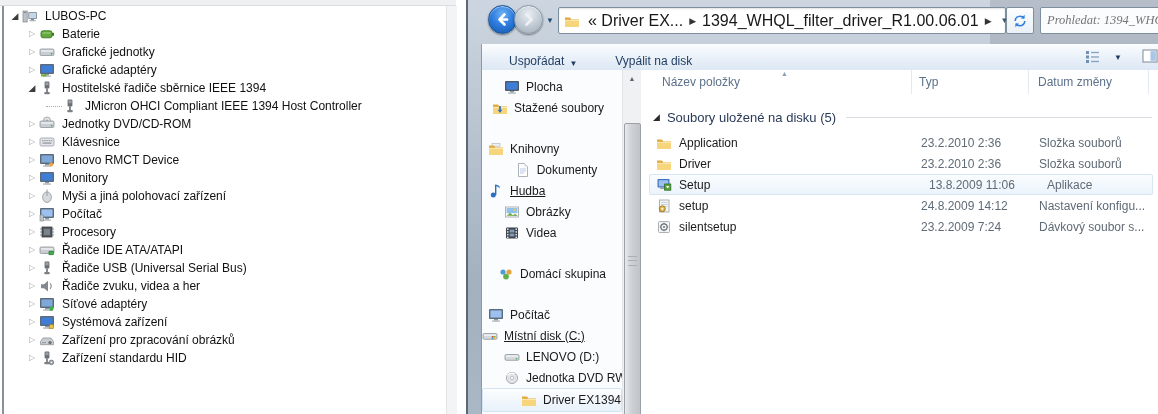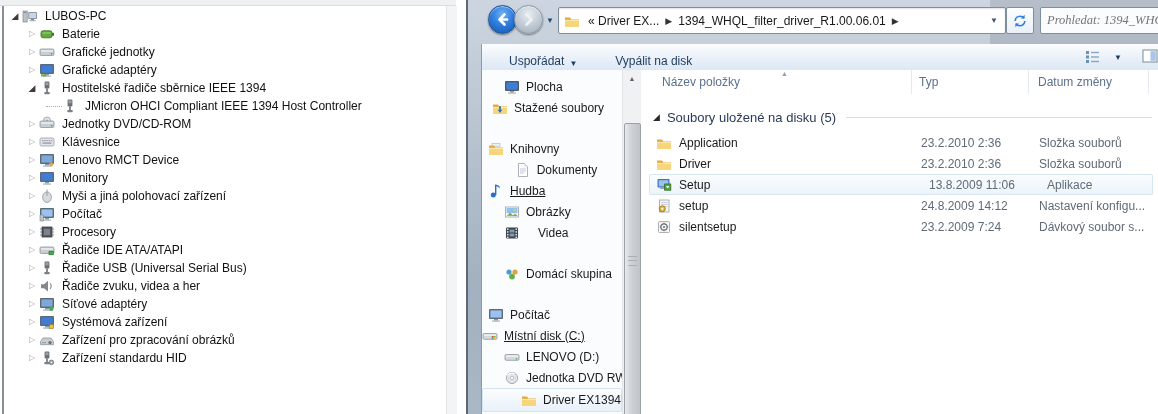--- a/index.html
+++ b/index.html
@@ -31,21 +31,21 @@
   #navbar{position:absolute;left:0;top:0;right:0;height:44px;}
   .navbtn{position:absolute;top:5px;width:27px;height:27px;border-radius:50%;
     box-shadow:0 1px 2px rgba(0,0,0,.45), inset 0 1px 1px rgba(255,255,255,.6);}
   #btn-back{left:20px;background:radial-gradient(circle at 50% 30%,#6fb3f2,#2f7ee0 45%,#1356ad 100%);border:1px solid #174f92;}
   #btn-fwd{left:46px;background:radial-gradient(circle at 50% 30%,#e8edf2,#c2ccd6 50%,#9fabb8 100%);border:1px solid #8d99a6;}
   #btn-back svg,#btn-fwd svg{position:absolute;left:5px;top:5px;}
   #nav-history{position:absolute;left:78px;top:16px;font-size:8px;color:#1c4d78;}
   #addressbar{position:absolute;left:90px;top:7px;width:446px;height:25px;background:#fff;
     border:1px solid #7f8e9c;border-radius:2px;display:flex;align-items:center;box-shadow:inset 0 1px 2px rgba(0,0,0,.12);}
   #addressbar .ic{margin:0 4px 0 5px;}
-  .crumb{padding:0 4px;font-size:12px;color:#181818;white-space:nowrap;}
+  .crumb{padding:0 4px;font-size:16px;color:#181818;white-space:nowrap;}
   .crumb-sep{font-size:9px;color:#333;padding:0 2px;}
   #addr-drop{margin-left:auto;font-size:8px;color:#44576a;padding:0 7px;}
   #btn-refresh{position:absolute;left:538px;top:7px;width:26px;height:25px;background:linear-gradient(#fdfefe,#e9f0f7);
     border:1px solid #7f8e9c;border-radius:2px;display:flex;align-items:center;justify-content:center;}
   #searchbox{position:absolute;left:572px;top:7px;width:140px;height:25px;background:#fbfcfd;
     border:1px solid #7f8e9c;border-radius:2px;display:flex;align-items:center;overflow:hidden;}
   #searchbox input{border:0;outline:0;background:transparent;width:200px;padding:0 6px;
     font-family:"Liberation Serif","DejaVu Serif",serif;font-style:italic;font-size:12.5px;color:#6e7b87;}
   
   #winbody{position:absolute;left:13px;top:44px;right:0;bottom:0;background:#fff;border-left:1px solid #8d99a6;}
@@ -503,42 +503,42 @@
             <span class="ic">
               <svg width="16" height="16" viewBox="0 0 16 16">
                 <rect x="1.5" y="3" width="13" height="10" fill="#fff" stroke="#9aa0a6" stroke-width="0.8"></rect>
                 <rect x="2.5" y="4" width="11" height="5.2" fill="#8fc1ec"></rect>
                 <path d="M2.5 11.8l3.5-3 3 2.5 2-1.6 2.5 2.1v.2z" fill="#74a84f"></path>
                 <circle cx="11" cy="5.8" r="1.1" fill="#f2d24b"></circle>
               </svg>
             </span>
             <span>Obrázky</span>
           </div>
-          <div class="sb-row" style="padding-left: 22px; gap: 12px;">
+          <div class="sb-row" style="padding-left: 22px;">
             <span class="ic">
               <svg width="16" height="16" viewBox="0 0 16 16">
                 <rect x="2" y="2.5" width="12" height="11" rx="1" fill="#3d4248"></rect>
                 <g fill="#e8eaec">
                   <rect x="3" y="3.5" width="1.5" height="1.5"></rect>
                   <rect x="3" y="6.2" width="1.5" height="1.5"></rect>
                   <rect x="3" y="8.9" width="1.5" height="1.5"></rect>
                   <rect x="3" y="11.6" width="1.5" height="1.5"></rect>
                   <rect x="11.5" y="3.5" width="1.5" height="1.5"></rect>
                   <rect x="11.5" y="6.2" width="1.5" height="1.5"></rect>
                   <rect x="11.5" y="8.9" width="1.5" height="1.5"></rect>
                   <rect x="11.5" y="11.6" width="1.5" height="1.5"></rect>
                 </g>
                 <rect x="5.6" y="4.5" width="4.8" height="3" fill="#7f98b5"></rect>
                 <rect x="5.6" y="8.5" width="4.8" height="3" fill="#7f98b5"></rect>
               </svg>
             </span>
             <span>Videa</span>
           </div>
           <div class="sb-gap"></div>
-          <div class="sb-row" style="padding-left: 22px;">
+          <div class="sb-row" style="padding-left: 16px;">
             <span class="ic">
               <svg width="16" height="16" viewBox="0 0 16 16">
                 <circle cx="5" cy="6" r="2.6" fill="#4f9bd8"></circle>
                 <circle cx="11" cy="6" r="2.6" fill="#e3a33c"></circle>
                 <circle cx="8" cy="10.6" r="2.9" fill="#63b04a"></circle>
               </svg>
             </span>
             <span>Domácí skupina</span>
           </div>
           <div class="sb-gap"></div>

